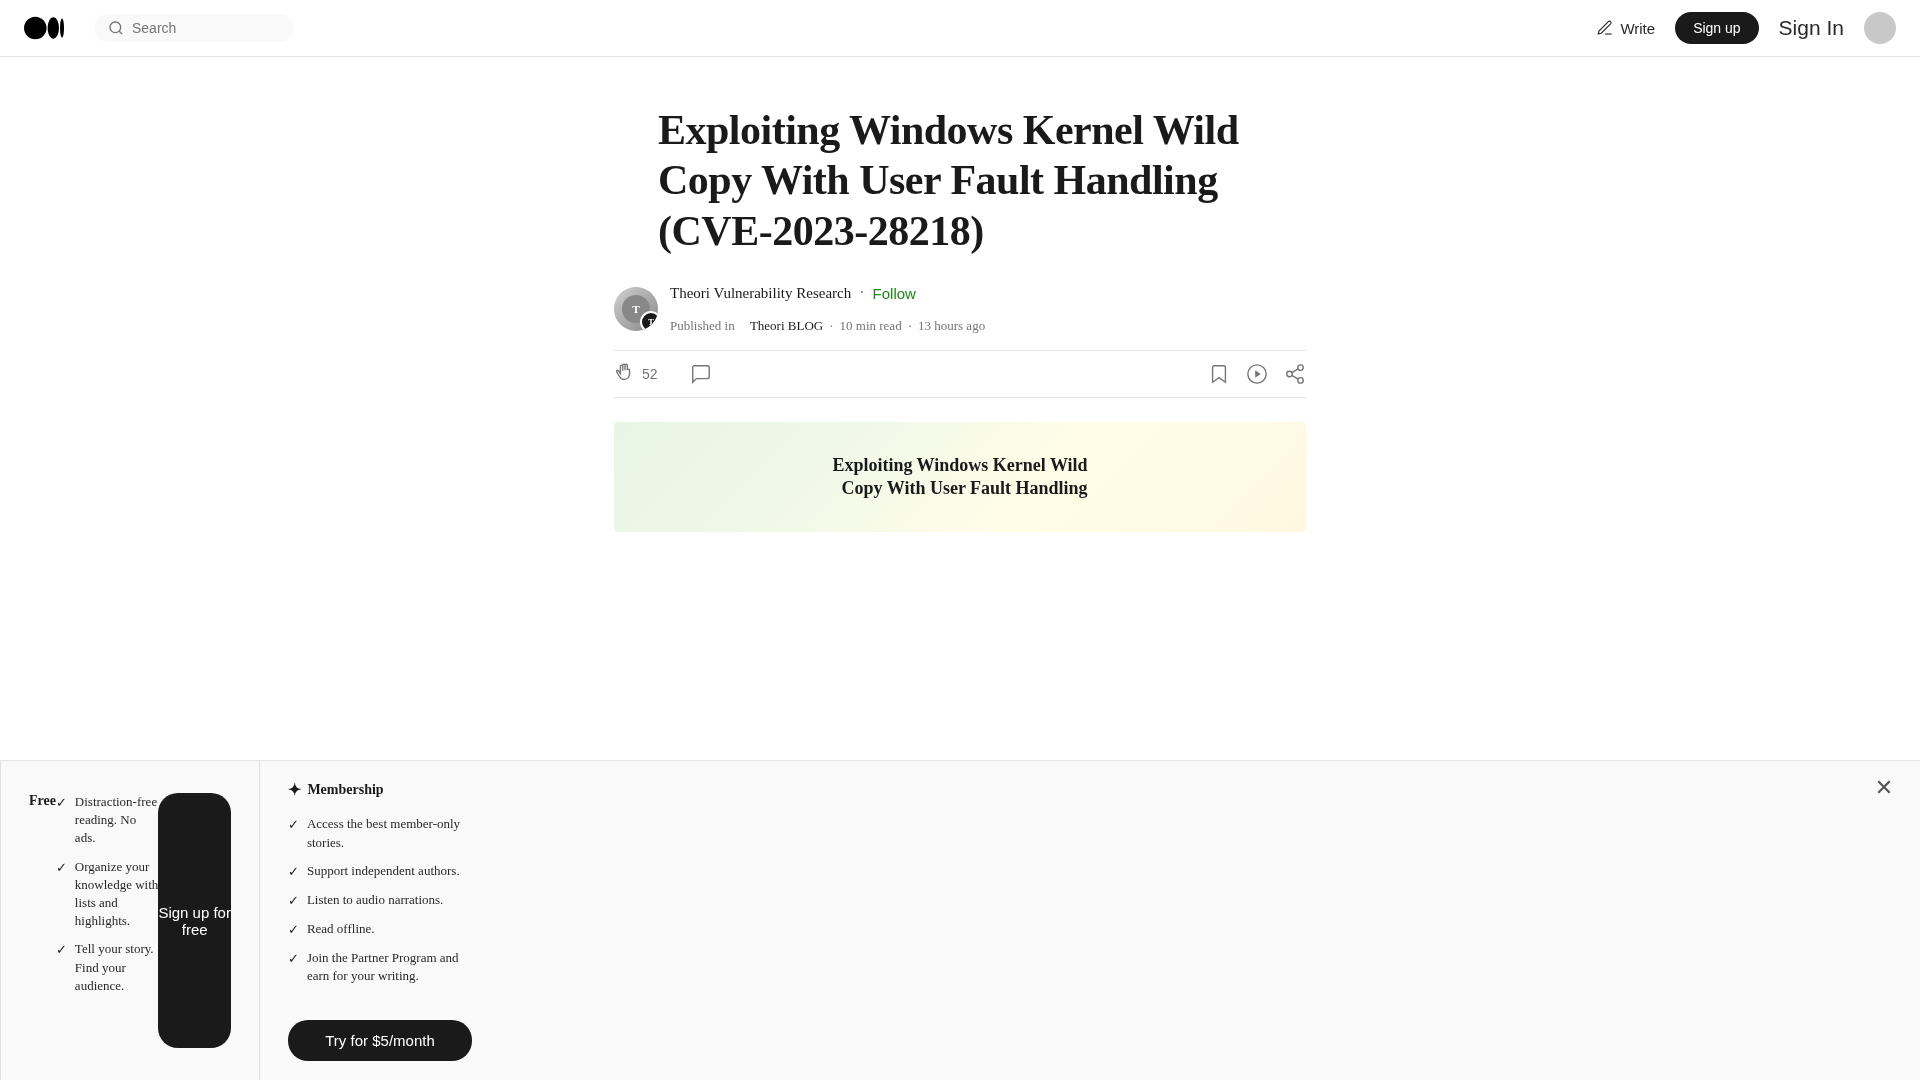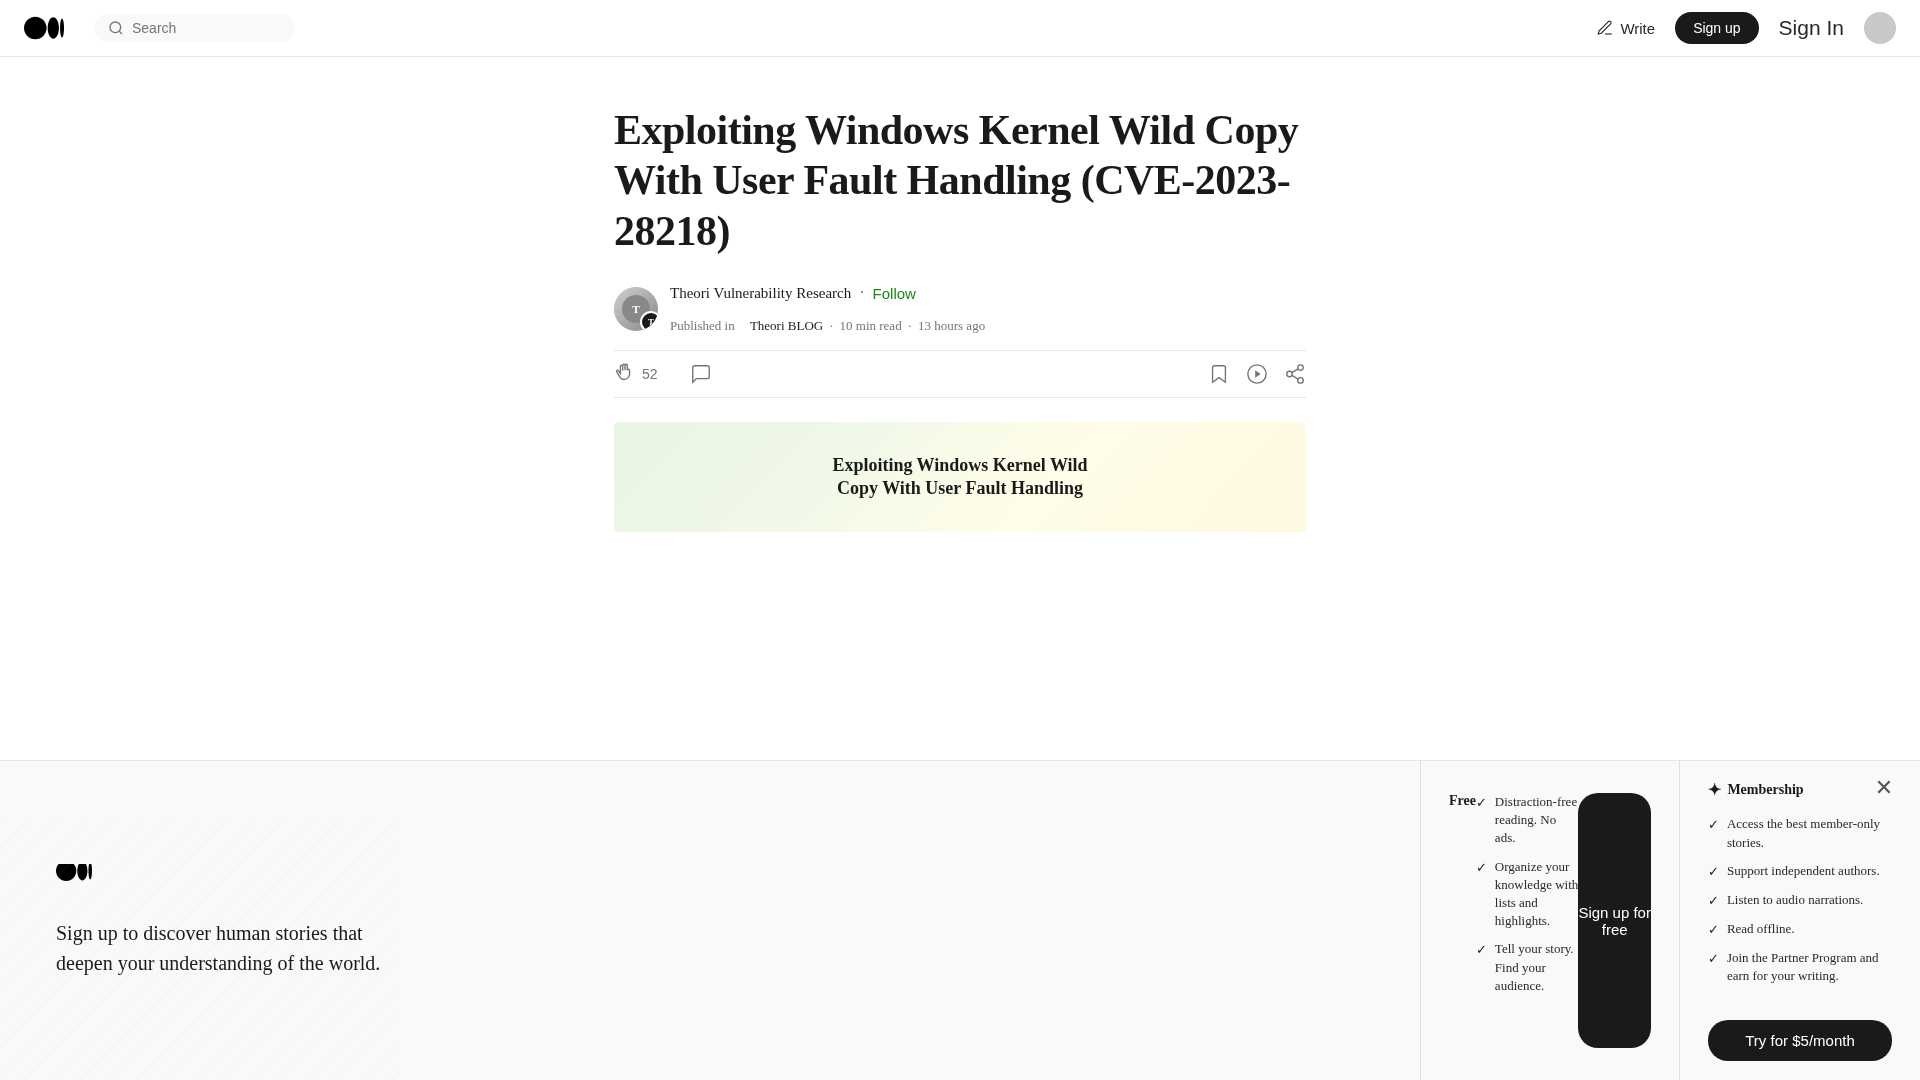--- a/index.html
+++ b/index.html
@@ -66,20 +66,21 @@
       margin: 0 auto;
       padding: 48px 24px 0;
     }
     .article-title {
       font-size: 42px;
       font-weight: 700;
       line-height: 1.2;
       color: #1a1a1a;
       letter-spacing: -0.5px;
       margin-bottom: 28px;
+      margin-left: 44px;
     }
     .author-row {
       display: flex;
       align-items: center;
       gap: 12px;
       margin-bottom: 16px;
     }
     .author-avatar {
       width: 44px; height: 44px; border-radius: 50%;
       background: #c0c0c0; flex-shrink: 0; overflow: hidden;
@@ -147,21 +148,21 @@
       display: flex;
       align-items: center;
       justify-content: center;
       position: relative;
       overflow: hidden;
     }
     .preview-title-text {
       font-size: 18px;
       font-weight: 700;
       color: #1a1a1a;
-      text-align: center;
+      text-align: right;
       padding: 12px;
       line-height: 1.3;
       font-family: Georgia, serif;
     }
     .modal-container {
       position: fixed;
       bottom: 0; left: 0; right: 0;
       height: 320px;
       background: #f9f9f9;
       border-top: 1px solid #e6e6e6;
@@ -365,41 +366,20 @@
     </div>
   </div>
 </div>
 
 <button class="close-modal-btn">
   <span>✕</span>
 </button>
 
 <div class="modal-container">
 
-  <div class="modal-left">
-
-    <svg class="diag-svg" width="400" height="260" viewBox="0 0 400 260">
-      <defs>
-        <pattern id="diag" x="0" y="0" width="20" height="20" patternUnits="userSpaceOnUse" patternTransform="rotate(45)">
-          <line x1="0" y1="0" x2="0" y2="20" stroke="#aaa" stroke-width="1"></line>
-        </pattern>
-      </defs>
-      <rect width="400" height="260" fill="url(#diag)"></rect>
-    </svg>
-    <div class="modal-medium-logo">
-      <svg width="120" height="30" viewBox="0 0 1043.63 200" xmlns="http://www.w3.org/2000/svg">
-        <g transform="scale(0.3) translate(0, -200)">
-          <path d="M588.67 296.36c0 163.67-131.78 296.35-294.33 296.35S0 460 0 296.36 131.78 0 294.34 0s294.33 132.69 294.33 296.36" fill="#000"></path>
-          <path d="M911.56 296.36c0 154.06-65.89 279-147.17 279s-147.17-124.94-147.17-279 65.88-279 147.17-279 147.17 124.9 147.17 279" fill="#000"></path>
-          <path d="M1043.63 296.36c0 138-23.17 249.94-51.76 249.94s-51.75-111.91-51.75-249.94 23.17-249.94 51.75-249.94 51.76 111.9 51.76 249.94" fill="#000"></path>
-        </g>
-      </svg>
-    </div>
-    <p class="modal-tagline">Sign up to discover human stories that deepen your understanding of the world.</p>
-  </div>
 
   <div class="modal-center">
     <div class="modal-free-label">Free</div>
     <ul class="feature-list">
       <li>
         <span class="check-icon">✓</span>
         <span>Distraction-free reading. No ads.</span>
       </li>
       <li>
         <span class="check-icon">✓</span>

